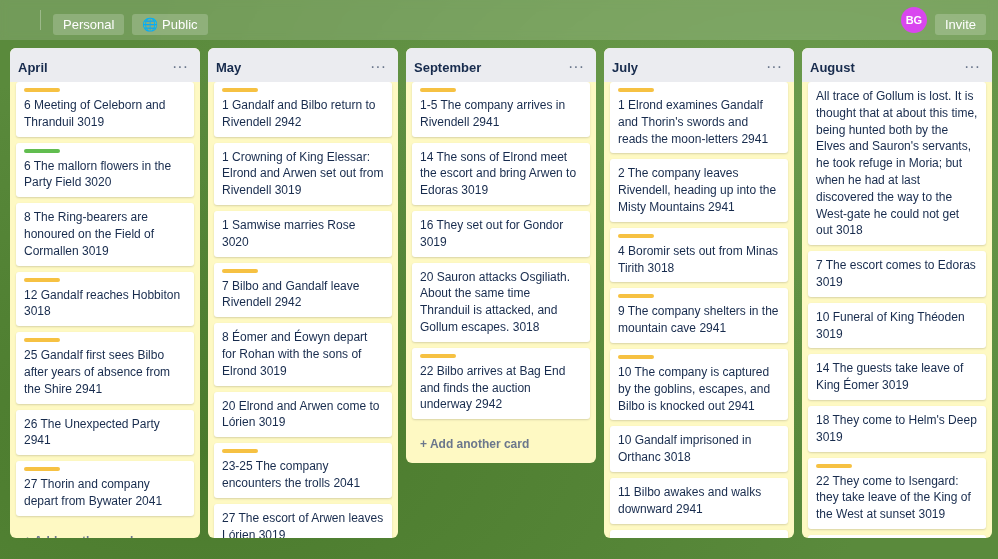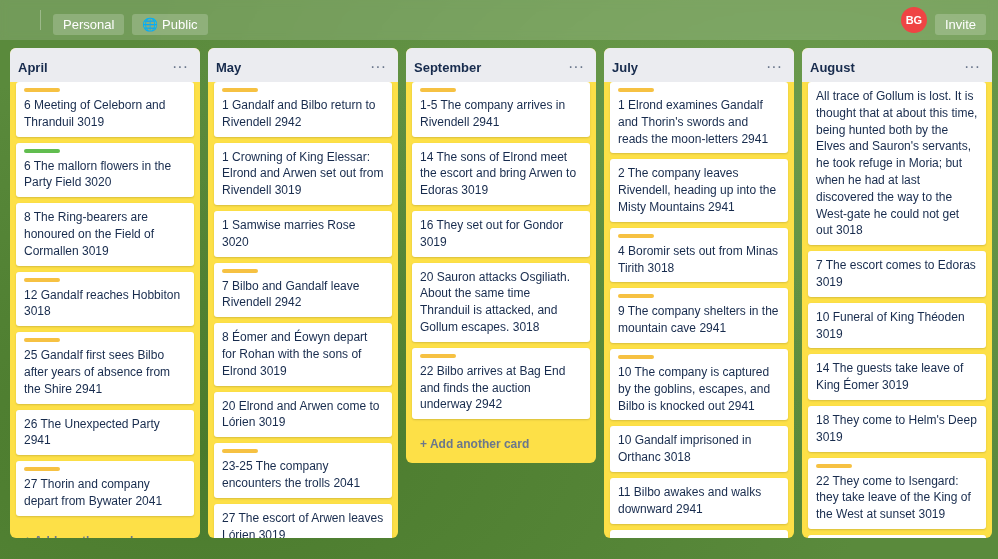--- a/index.html
+++ b/index.html
@@ -48,21 +48,21 @@
       cursor: pointer;
       display: flex;
       align-items: center;
       gap: 4px;
       margin-top: 8px;
     }
     .header-avatar {
       width: 26px;
       height: 26px;
       border-radius: 50%;
-      background: #ef4444;
+      background: #d946ef;
       display: flex;
       align-items: center;
       justify-content: center;
       color: #fff;
       font-size: 11px;
       font-weight: bold;
     }
     .header-spacer { flex: 1; }
 
     
@@ -70,21 +70,21 @@
       display: flex;
       gap: 8px;
       padding: 8px 10px;
       overflow-x: auto;
       height: calc(559px - 40px);
       align-items: flex-start;
     }
 
     
     .column {
-      background: #fde047;
+      background: #fef9c3;
       border-radius: 6px;
       width: 190px;
       min-width: 190px;
       max-height: 490px;
       overflow-y: auto;
       overflow-x: hidden;
       display: flex;
       flex-direction: column;
     }
     .column-header {

